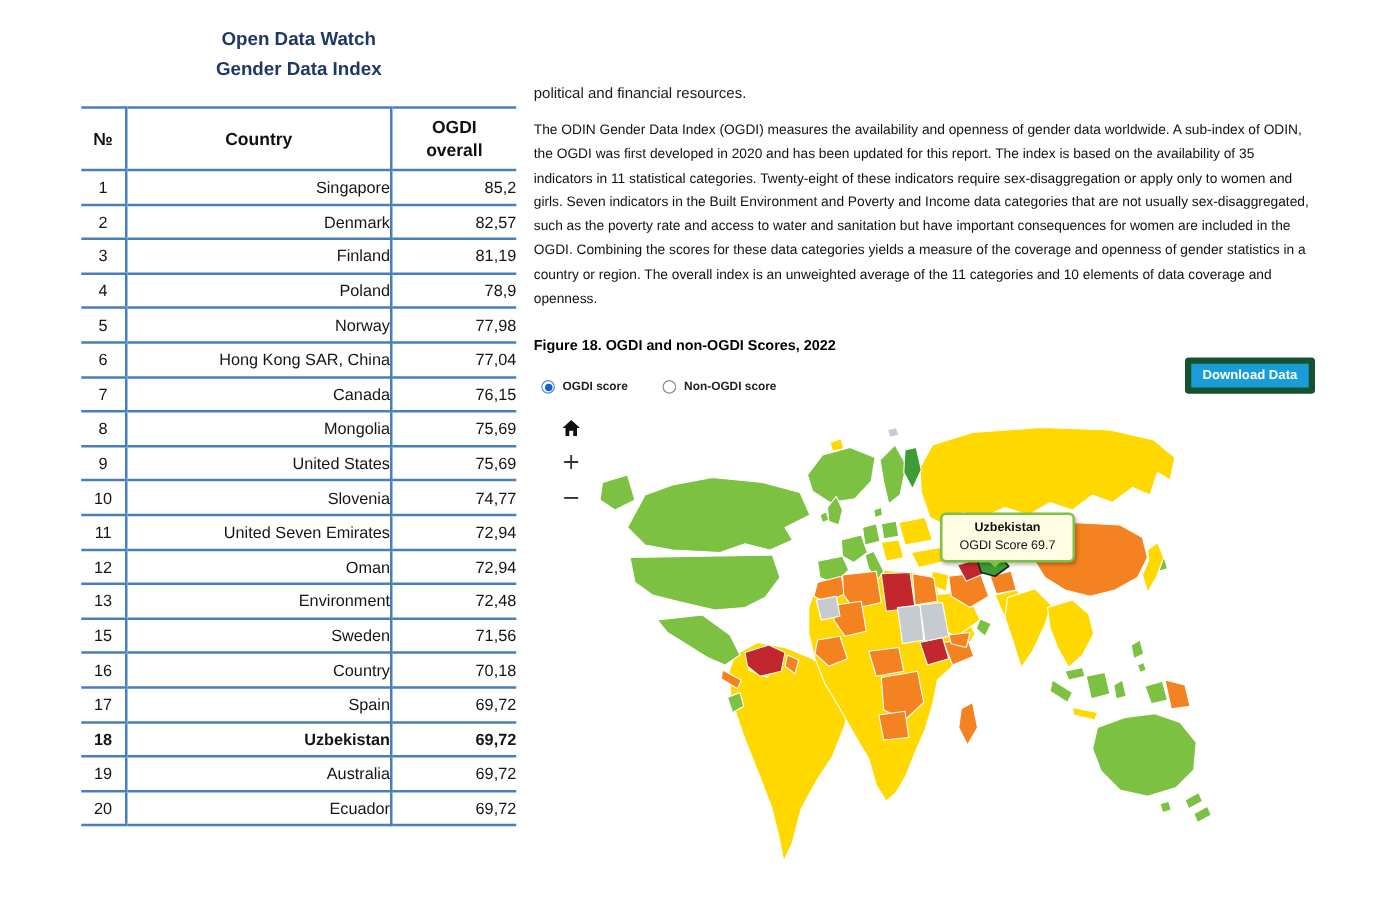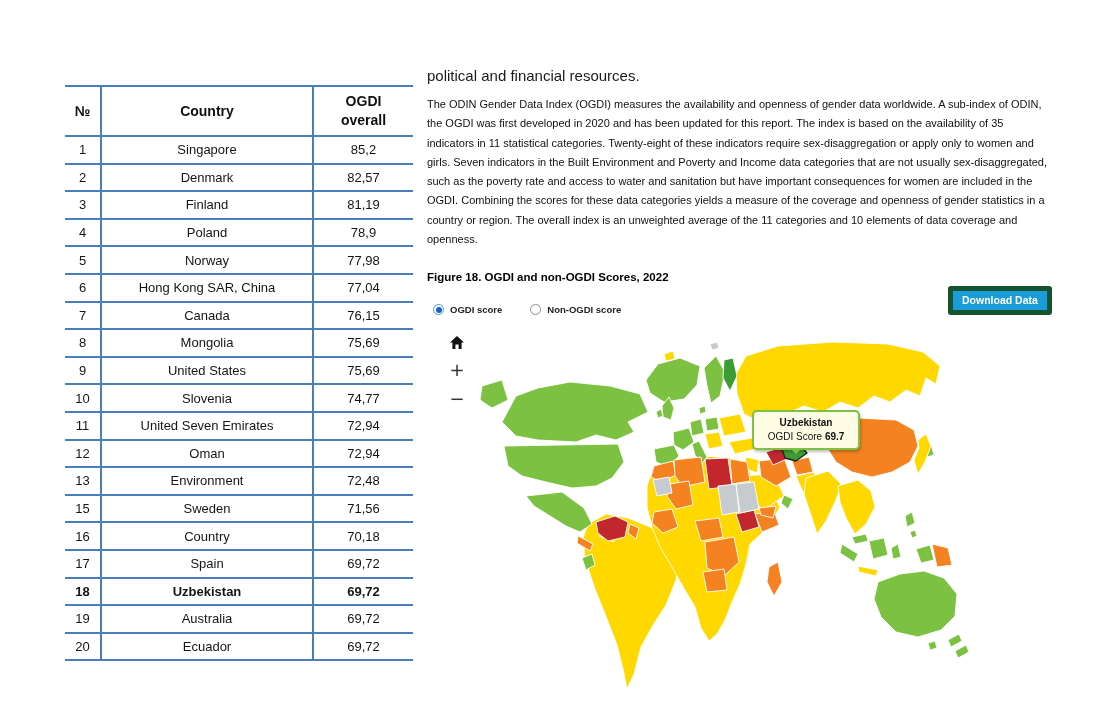--- a/index.html
+++ b/index.html
@@ -13,27 +13,27 @@
   table.ogdi{border-top:2px solid var(--c-border);}
   table.ogdi th{border-bottom:2px solid var(--c-border);font-size:14px;color:#111;}
   table.ogdi td{border-bottom:2px solid var(--c-border);height:25.6px;padding:0;}
   table.ogdi th{height:48px;padding:0;}
   .col-rank{width:36px;}
   .col-country{width:212px;}
   .col-score{width:100px;}
   table.ogdi th:nth-child(2),table.ogdi td:nth-child(2){
       border-left:2px solid var(--c-border);border-right:2px solid var(--c-border);}
   td.rank{text-align:center;}
-  td.country{text-align:center;padding-left:8px;}
-  td.score{text-align:center;}
+  td.country{text-align:right;padding-left:8px;}
+  td.score{text-align:right;}
   tr.hl td{font-weight:bold;}
   th .two-line{display:block;line-height:19px;}
 
   
-  .lead{position:absolute;left:427px;top:67px;font-size:15px;color:#1a1a1a;}
+  .lead{position:absolute;left:427px;top:67px;font-size:12px;color:#1a1a1a;}
   .para{position:absolute;left:427px;top:95px;width:624px;font-size:11px;line-height:19.3px;color:#111;}
   .figcap{position:absolute;left:427px;top:271px;font-weight:bold;font-size:11.5px;color:#000;text-align:right;}
 
   .dl-btn{position:absolute;left:948px;top:286px;background:var(--c-accent);color:#fff;
           font-weight:bold;font-size:10.5px;font-family:"Liberation Sans",sans-serif;
           padding:3px 9px 4px;border:5px solid #14532d;border-radius:3px;cursor:pointer;}
 
   .radios{position:absolute;left:433px;top:304px;display:flex;gap:28px;align-items:center;}
   .radio{display:flex;align-items:center;gap:6px;font-size:9.5px;font-weight:bold;color:#222;cursor:pointer;}
   .radio .dot{width:11px;height:11px;border-radius:50%;border:1.5px solid #8f8f8f;
@@ -58,29 +58,33 @@
   .r{fill:var(--c-verylow);}
   .n{fill:var(--c-nodata);}
   path.selected-country{stroke:#222;stroke-width:1.3;}
 
   
   .tooltip{position:absolute;left:752px;top:410px;width:96px;background:#fffce4;
            border:2px solid #7dc242;border-radius:5px;text-align:center;padding:5px 4px 6px;
            box-shadow:1px 2px 3px rgba(0,0,0,.25);z-index:5;}
   .tooltip .t1{font-weight:bold;font-size:10px;color:#111;}
   .tooltip .t2{font-size:10px;color:#111;margin-top:3px;}
-  .tooltip .t2 b{font-weight:bold;}
+  .tooltip .t2 b{font-weight:normal;}
   .tooltip::after{content:"";position:absolute;left:36px;bottom:-12px;
                   border:6px solid transparent;border-top-color:#7dc242;}
 </style>
 </head>
 <body>
 
 <div class="page">
 
+  <div class="tbl-title">
+    <div>Open Data Watch</div>
+    <div>Gender Data Index</div>
+  </div>
 
   <table class="ogdi">
     <colgroup>
         <col class="col-rank">
         <col class="col-country">
         <col class="col-score">
       </colgroup>
     <thead>
       <tr>
         <th>№</th>

